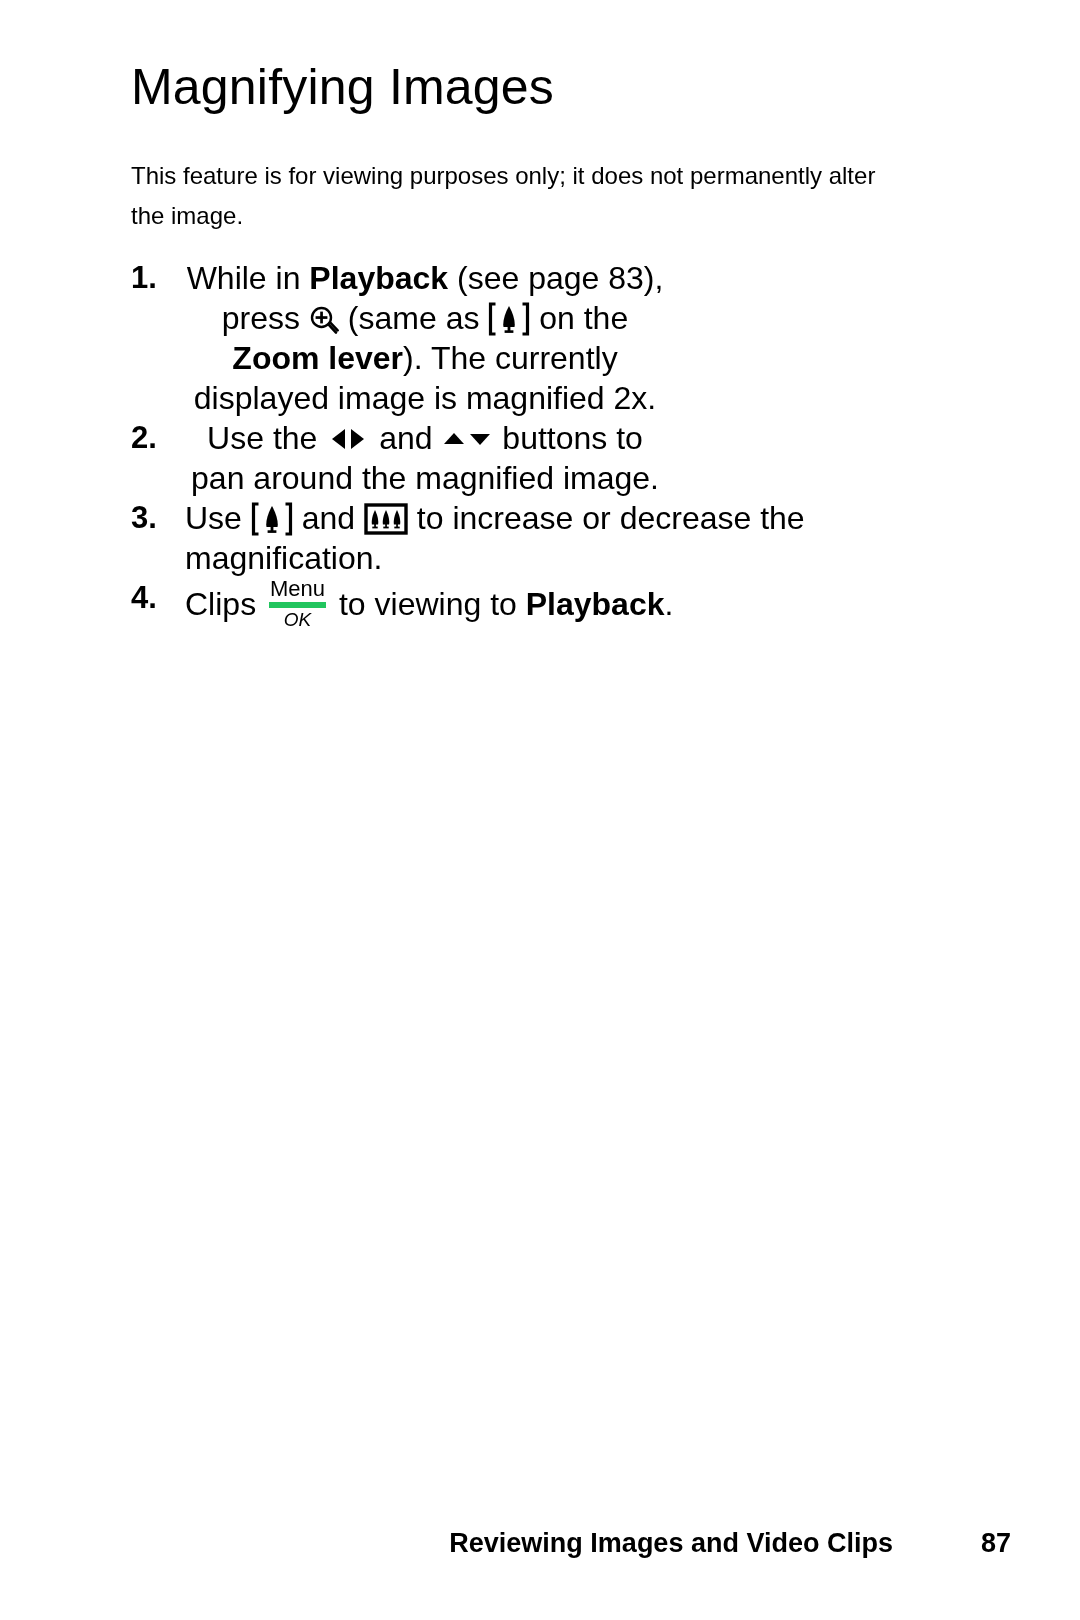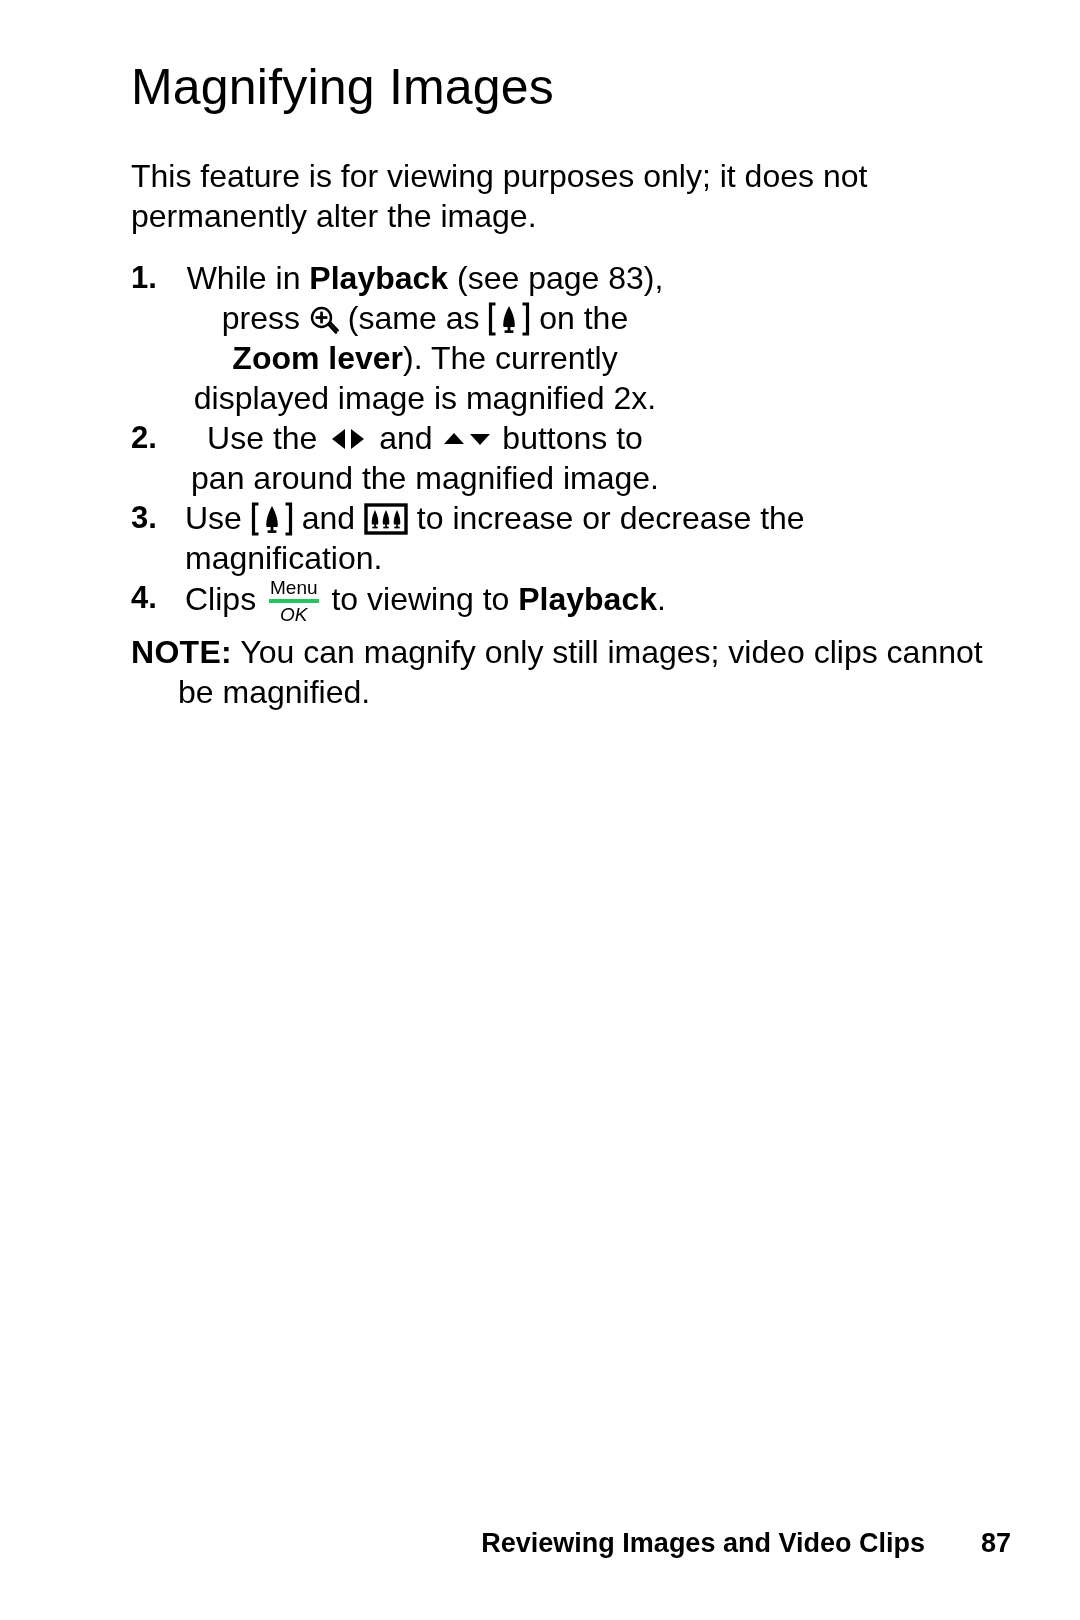--- a/index.html
+++ b/index.html
@@ -36,21 +36,21 @@
     font-size: 50px;
     font-weight: 400;
     letter-spacing: 0.2px;
     line-height: 1.0;
     margin: 0 0 44px 0;
     white-space: nowrap;
   }
 
   
   .intro {
-    font-size: 32px;
+    font-size: 24px;
     line-height: 40px;
     width: 760px;
     margin: 0 0 22px 0;
   }
 
   
   .steps {
     margin: 0;
     padding: 0;
     list-style: none;
@@ -132,42 +132,42 @@
   
   .ico-menuok {
     display: inline-block;
     vertical-align: -11px;
     text-align: center;
     line-height: 1;
     margin: 0 4px;
   }
   .ico-menuok .mk-top {
     display: block;
-    font-size: 19px;
+    font-size: 22px;
     padding: 0 1px 2px 1px;
-    border-bottom: 4px solid #22c55e;
+    border-bottom: 6px solid #22c55e;
   }
   .ico-menuok .mk-bot {
     display: block;
     font-size: 19px;
     padding-top: 2px;
     font-style: italic;
   }
 
   
   .footer {
     position: absolute;
     left: 131px;
     top: 1528px;
     width: 880px;
     font-size: 27px;
     font-weight: bold;
     text-align: right;
   }
-  .footer-title { margin-right: 56px; }
+  .footer-title { margin-right: 88px; }
   .footer-page {}
 </style>
 </head>
 <body>
 
 <div class="page">
 
   <div class="content">
 
     <h1 class="page-title">Magnifying Images</h1>
@@ -228,25 +228,20 @@
               </svg></span><span> to increase or decrease the magnification.</span></span>
       </li>
 
       <li class="step">
         <span class="step-num">4.</span>
         <span class="step-body wide"><span>Clips </span><span class="ico-menuok"><span class="mk-top">Menu</span><span class="mk-bot">OK</span></span><span> to viewing to </span><b>Playback</b><span>.</span></span>
       </li>
 
     </ol>
 
-    <div class="note">
-      <span class="note-label">NOTE:</span>
-      <span class="note-body">You can magnify only still images; video clips cannot</span>
-      <span class="note-cont">be magnified.</span>
-    </div>
 
   </div>
 
   <div class="footer">
     <span class="footer-title">Reviewing Images and Video Clips</span><span class="footer-page">87</span>
   </div>
 
 </div>
 
 </body></html>

